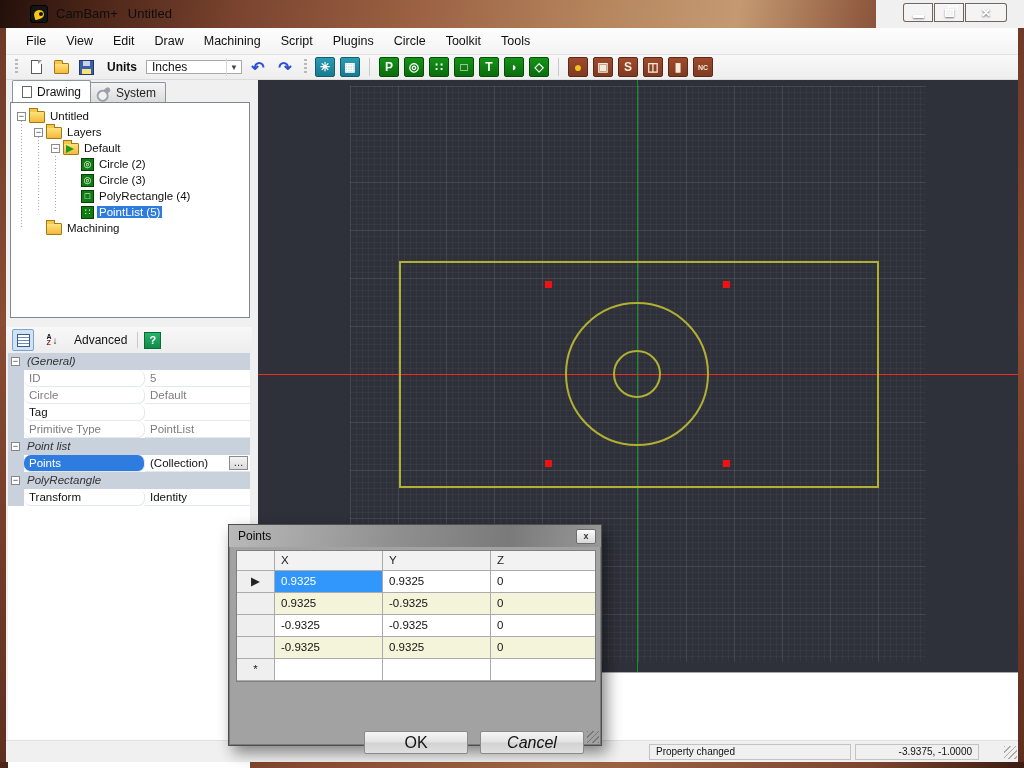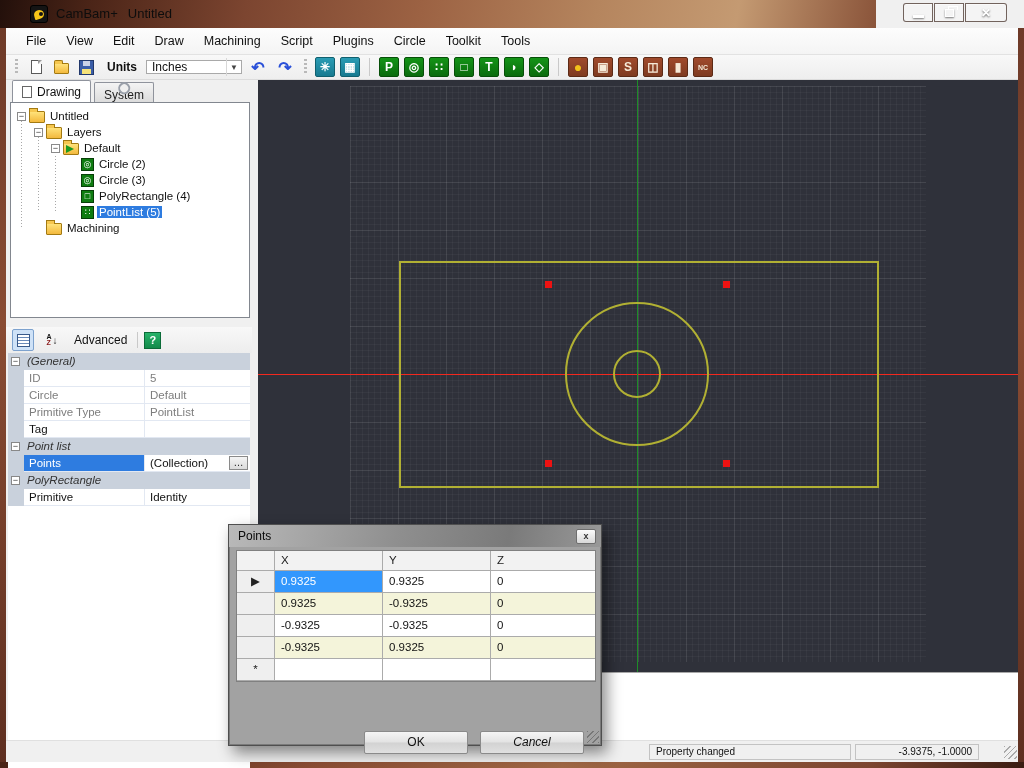--- a/index.html
+++ b/index.html
@@ -71,21 +71,21 @@
   .teal { background:linear-gradient(#2b9cb4,#177a90); border:1px solid #10606f; }
   .green { background:linear-gradient(#149417,#0a6b0d); border:1px solid #064f08; }
   .brown { background:linear-gradient(#a04a2c,#7e3a20); border:1px solid #5c2a16; color:#f6ead8; }
   .brown.gold { color:#f2c21a; font-size:14px; }
   .brown.nc { font-size:7px; letter-spacing:0; }
   
   .leftpanel { position:absolute; left:6px; top:80px; width:246px; height:682px; background:#f0f0f0; }
   .tab { position:absolute; top:2px; height:20px; display:flex; align-items:center; gap:5px;
     padding:0 9px; font-size:12px; border:1px solid #8f939c; border-bottom:none; border-radius:2px 2px 0 0; }
   .tab.active { left:6px; top:0; height:22px; background:#fff; z-index:2; }
-  .tab.inactive { left:88px; background:linear-gradient(#f4f4f4,#dcdcdc); color:#222;flex-direction:column; }
+  .tab.inactive { left:82px; background:linear-gradient(#f4f4f4,#dcdcdc); color:#222; }
   .tab-page { width:10px; height:12px; background:#fff; border:1px solid #666; }
   .wrench-ico { position:relative; width:13px; height:5px; background:#9aa0aa; border-radius:2px; transform:rotate(-38deg); }
   .wrench-ico::before { content:""; position:absolute; left:-3px; top:-2px; width:8px; height:8px;
     border:2px solid #9aa0aa; border-radius:50%; background:#f0f0f0; }
   .treebox { position:absolute; left:4px; top:22px; width:240px; height:216px; background:#fff;
     border:1px solid #82878f; overflow:hidden; }
   .trow { position:absolute; height:16px; display:flex; align-items:center; gap:3px; font-size:11.5px; }
   .expander { width:9px; height:9px; background:#fff; border:1px solid #8a8a8a; font-size:9px; line-height:7px;
     text-align:center; color:#333; flex:none; }
   .tlabel { padding:0 2px; white-space:nowrap; }
@@ -117,21 +117,21 @@
   .help-btn { width:17px; height:17px; background:linear-gradient(#27b36a,#128a4a); border:1px solid #0b6b38;
     color:#fff; font-weight:bold; font-size:11px; display:flex; align-items:center; justify-content:center; }
   .propgrid { position:absolute; left:2px; top:273px; width:242px; height:464px; background:#fff; }
   .prow { display:flex; height:17px; font-size:11.5px; align-items:stretch; }
   .prow .indent { width:16px; background:#c9d1dc; flex:none; position:relative; }
   .prow.category { background:#c9d1dc; color:#333; }
   .prow.category .clabel { line-height:17px; padding-left:3px;font-style:italic; }
   .cat-minus { position:absolute; left:3px; top:4px; width:9px; height:9px; background:#fff;
     border:1px solid #888; font-size:9px; line-height:7px; text-align:center; color:#333; }
   .pname { width:121px; flex:none; line-height:16px; padding-left:5px;
-    border-right:1px solid #e2e8f2; border-bottom:1px solid #e2e8f2; overflow:hidden; white-space:nowrap; }
+    border-right:1px solid #e2e8f2; border-bottom:1px solid #e2e8f2; overflow:hidden; white-space:nowrap;border-radius:7px; }
   .pval { flex:1; line-height:16px; padding-left:5px; border-bottom:1px solid #e2e8f2;
     overflow:hidden; white-space:nowrap; display:flex; align-items:center; }
   .prow.ro .pname,.prow.ro .pval { color:#7d7d7d; }
   .prow.selrow .pname { background:#2e7ce0; color:#fff; }
   .ellipsis-btn { margin-left:auto; margin-right:2px; width:19px; height:14px; background:linear-gradient(#f4f4f4,#dcdcdc);
     border:1px solid #8a8a8a; font-size:10px; line-height:11px; text-align:center; color:#222; }
   
   .vsplit { position:absolute; left:252px; top:80px; width:6px; height:682px; background:#f0f0f0; }
   .canvas { position:absolute; left:258px; top:80px; width:760px; height:592px; background:#2f313a; overflow:hidden; }
   .gridarea { position:absolute; left:92px; top:6px; width:576px; height:576px;
@@ -171,21 +171,21 @@
   .dgr.hdr { height:20px; }
   .dgc { border-right:1px solid #ababab; border-bottom:1px solid #ababab; font-size:11.5px; line-height:21px;
     padding-left:6px; overflow:hidden; white-space:nowrap; }
   .dgc.rowhdr { width:38px; flex:none; background:#efefef; text-align:center; padding-left:0; color:#222; }
   .dgc.c1,.dgc.c2 { width:108px; flex:none; }
   .dgc.c3 { flex:1; border-right:none; }
   .dgr.hdr .dgc { background:#f2f2f2; line-height:19px; color:#222; }
   .dgr.cream .dgc:not(.rowhdr) { background:#f4f4da; }
   .dgc.selcell { background:#3297fd !important; color:#fff; }
   .dlg-btn { position:absolute; top:184px; width:104px; height:23px; background:linear-gradient(#f5f5f5,#e3e3e3 48%,#d2d2d2 52%,#e0e0e0);
-    border:1px solid #8a8a8a; border-radius:2px; text-align:center; line-height:21px; font-size:12px; color:#111; }
+    border:1px solid #8a8a8a; border-radius:2px; text-align:center; line-height:21px; font-size:16px; color:#111; }
   .dlg-btn.ok { left:134px; }
   .dlg-btn.cancel { left:250px;font-style:italic; }
   .dlg-grip { position:absolute; right:1px; bottom:1px; width:12px; height:12px;
     background-image:repeating-linear-gradient(135deg,#777 0 1px,transparent 1px 4px); }
 </style>
 </head>
 <body>
 
 <div class="screen">
 
@@ -380,29 +380,29 @@
       <div class="prow ro">
         <span class="indent"></span>
         <span class="pname">ID</span>
         <span class="pval">5</span>
       </div>
       <div class="prow ro">
         <span class="indent"></span>
         <span class="pname">Circle</span>
         <span class="pval">Default</span>
       </div>
+      <div class="prow">
+        <span class="indent"></span>
+        <span class="pname">Tag</span>
+        <span class="pval"></span>
+      </div>
       <div class="prow ro">
         <span class="indent"></span>
         <span class="pname">Primitive Type</span>
         <span class="pval">PointList</span>
-      </div>
-      <div class="prow">
-        <span class="indent"></span>
-        <span class="pname">Tag</span>
-        <span class="pval"></span>
       </div>
       <div class="prow category">
         <span class="indent">
             <span class="cat-minus">−</span>
           </span>
         <span class="clabel">Point list</span>
       </div>
       <div class="prow selrow">
         <span class="indent"></span>
         <span class="pname">Points</span>
@@ -412,21 +412,21 @@
         </span>
       </div>
       <div class="prow category">
         <span class="indent">
             <span class="cat-minus">−</span>
           </span>
         <span class="clabel">PolyRectangle</span>
       </div>
       <div class="prow">
         <span class="indent"></span>
-        <span class="pname">Primitive</span>
+        <span class="pname">Transform</span>
         <span class="pval">Identity</span>
       </div>
     </div>
   </div>
 
   <div class="vsplit"></div>
 
   <div class="canvas">
     <div class="gridarea"></div>
     <div class="axis-x"></div>

